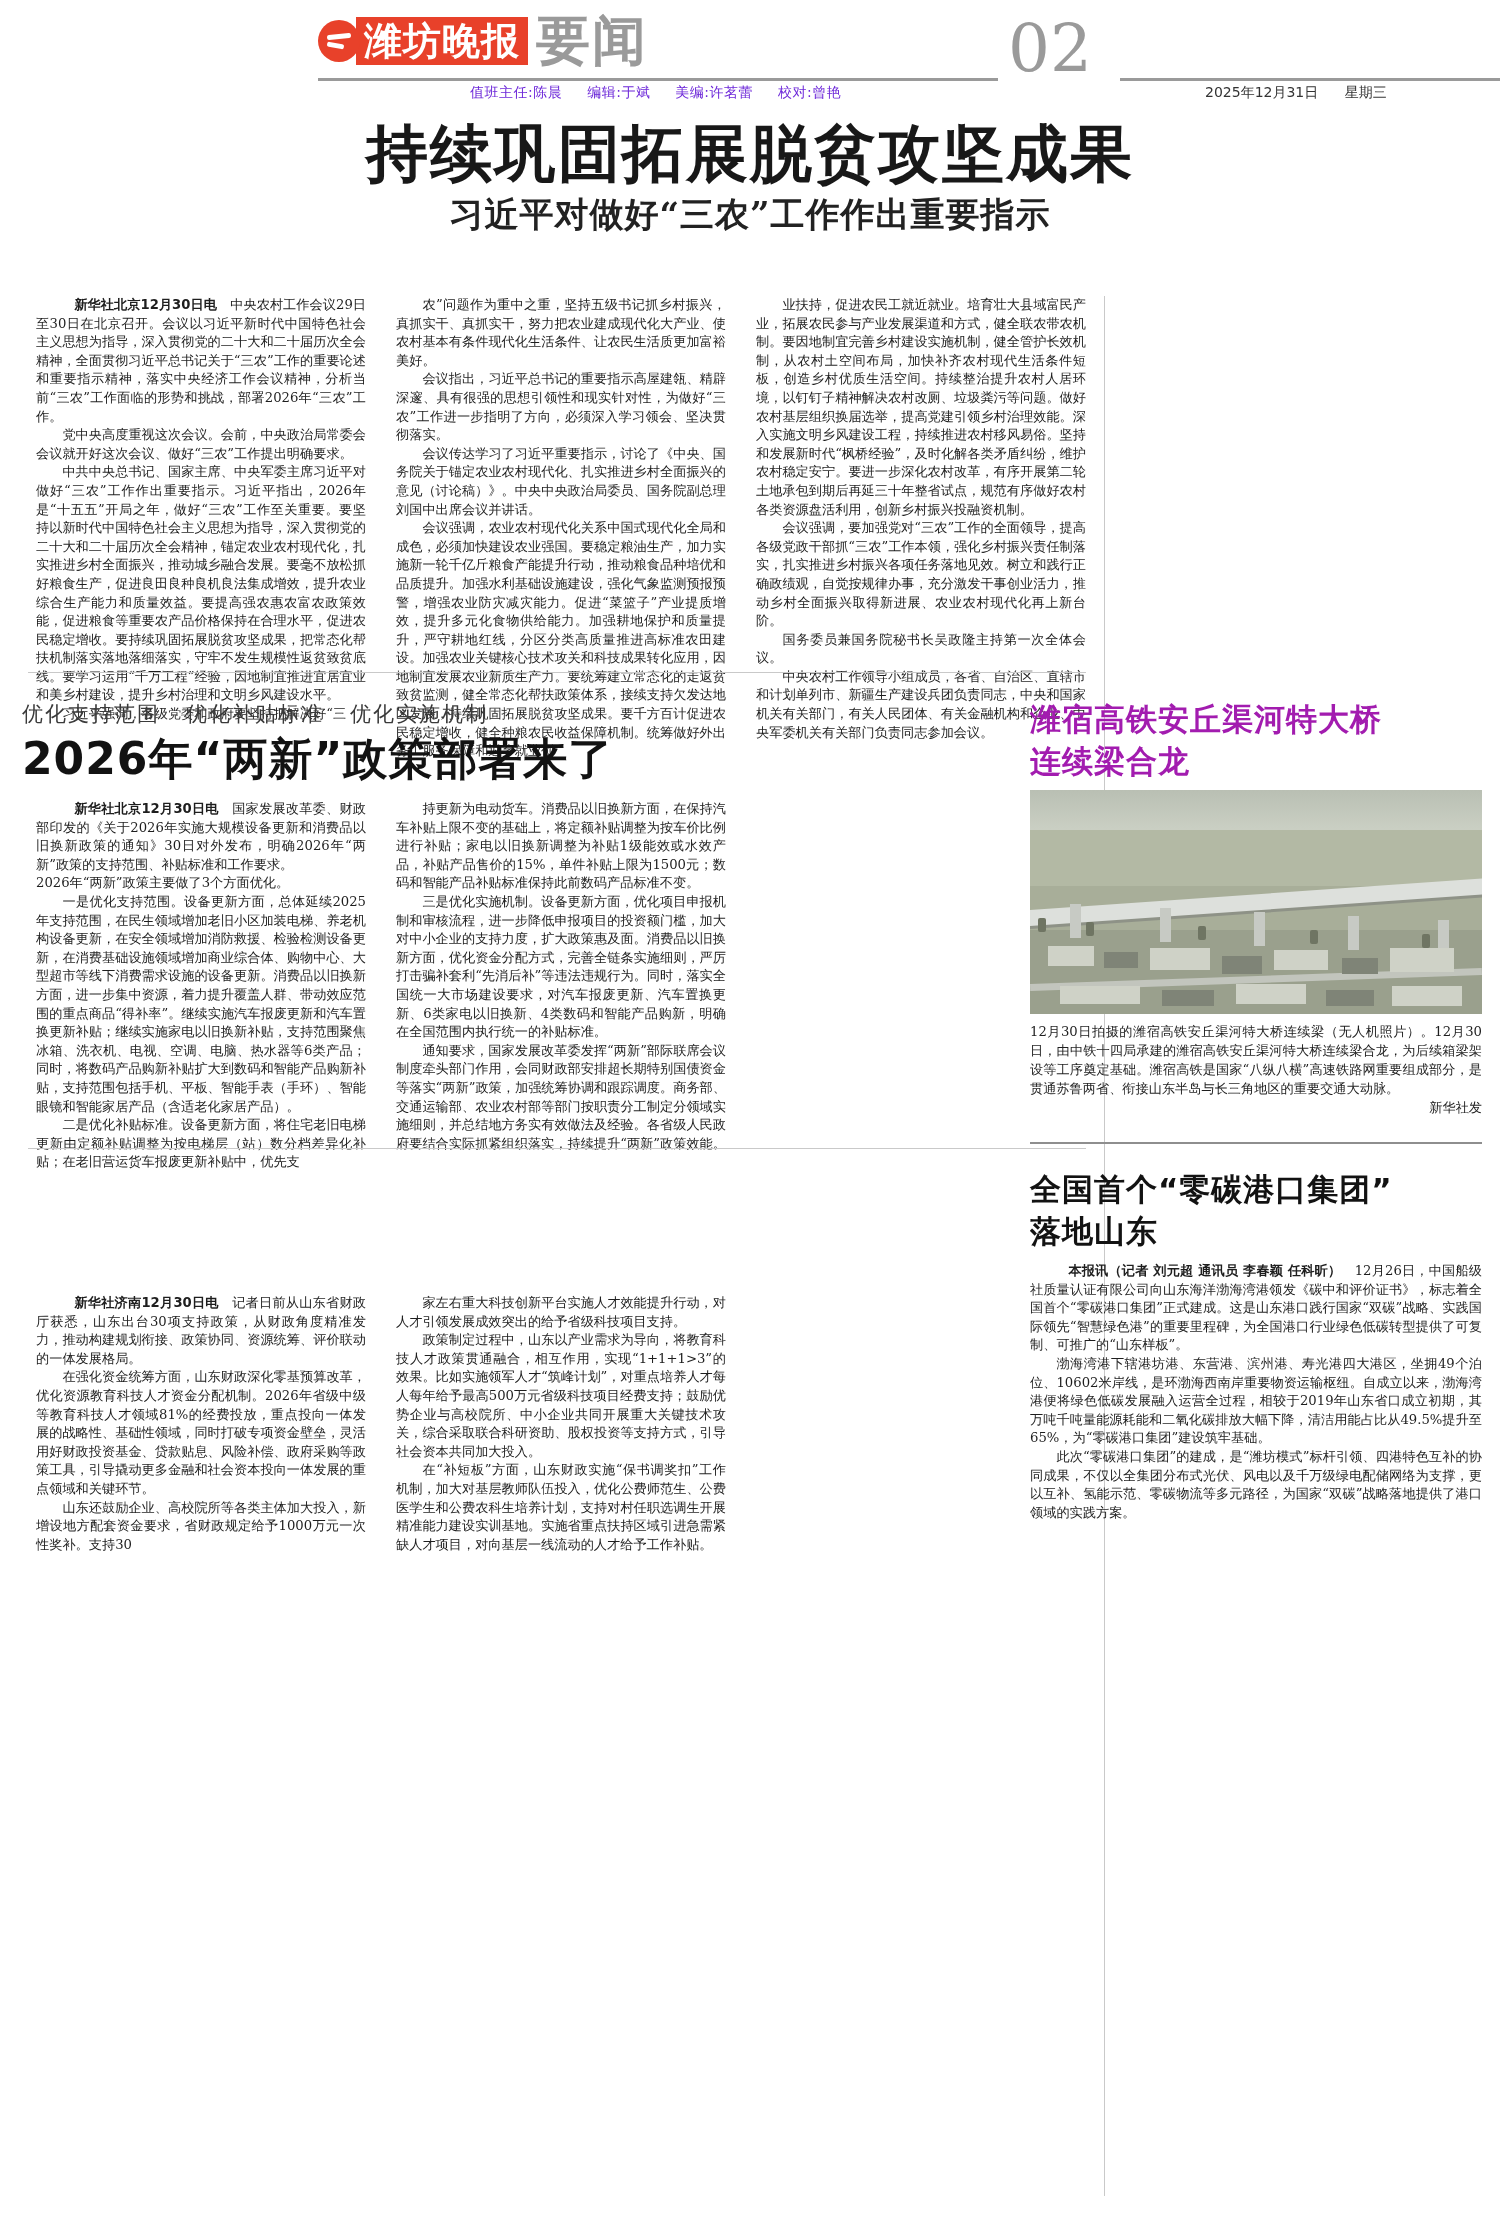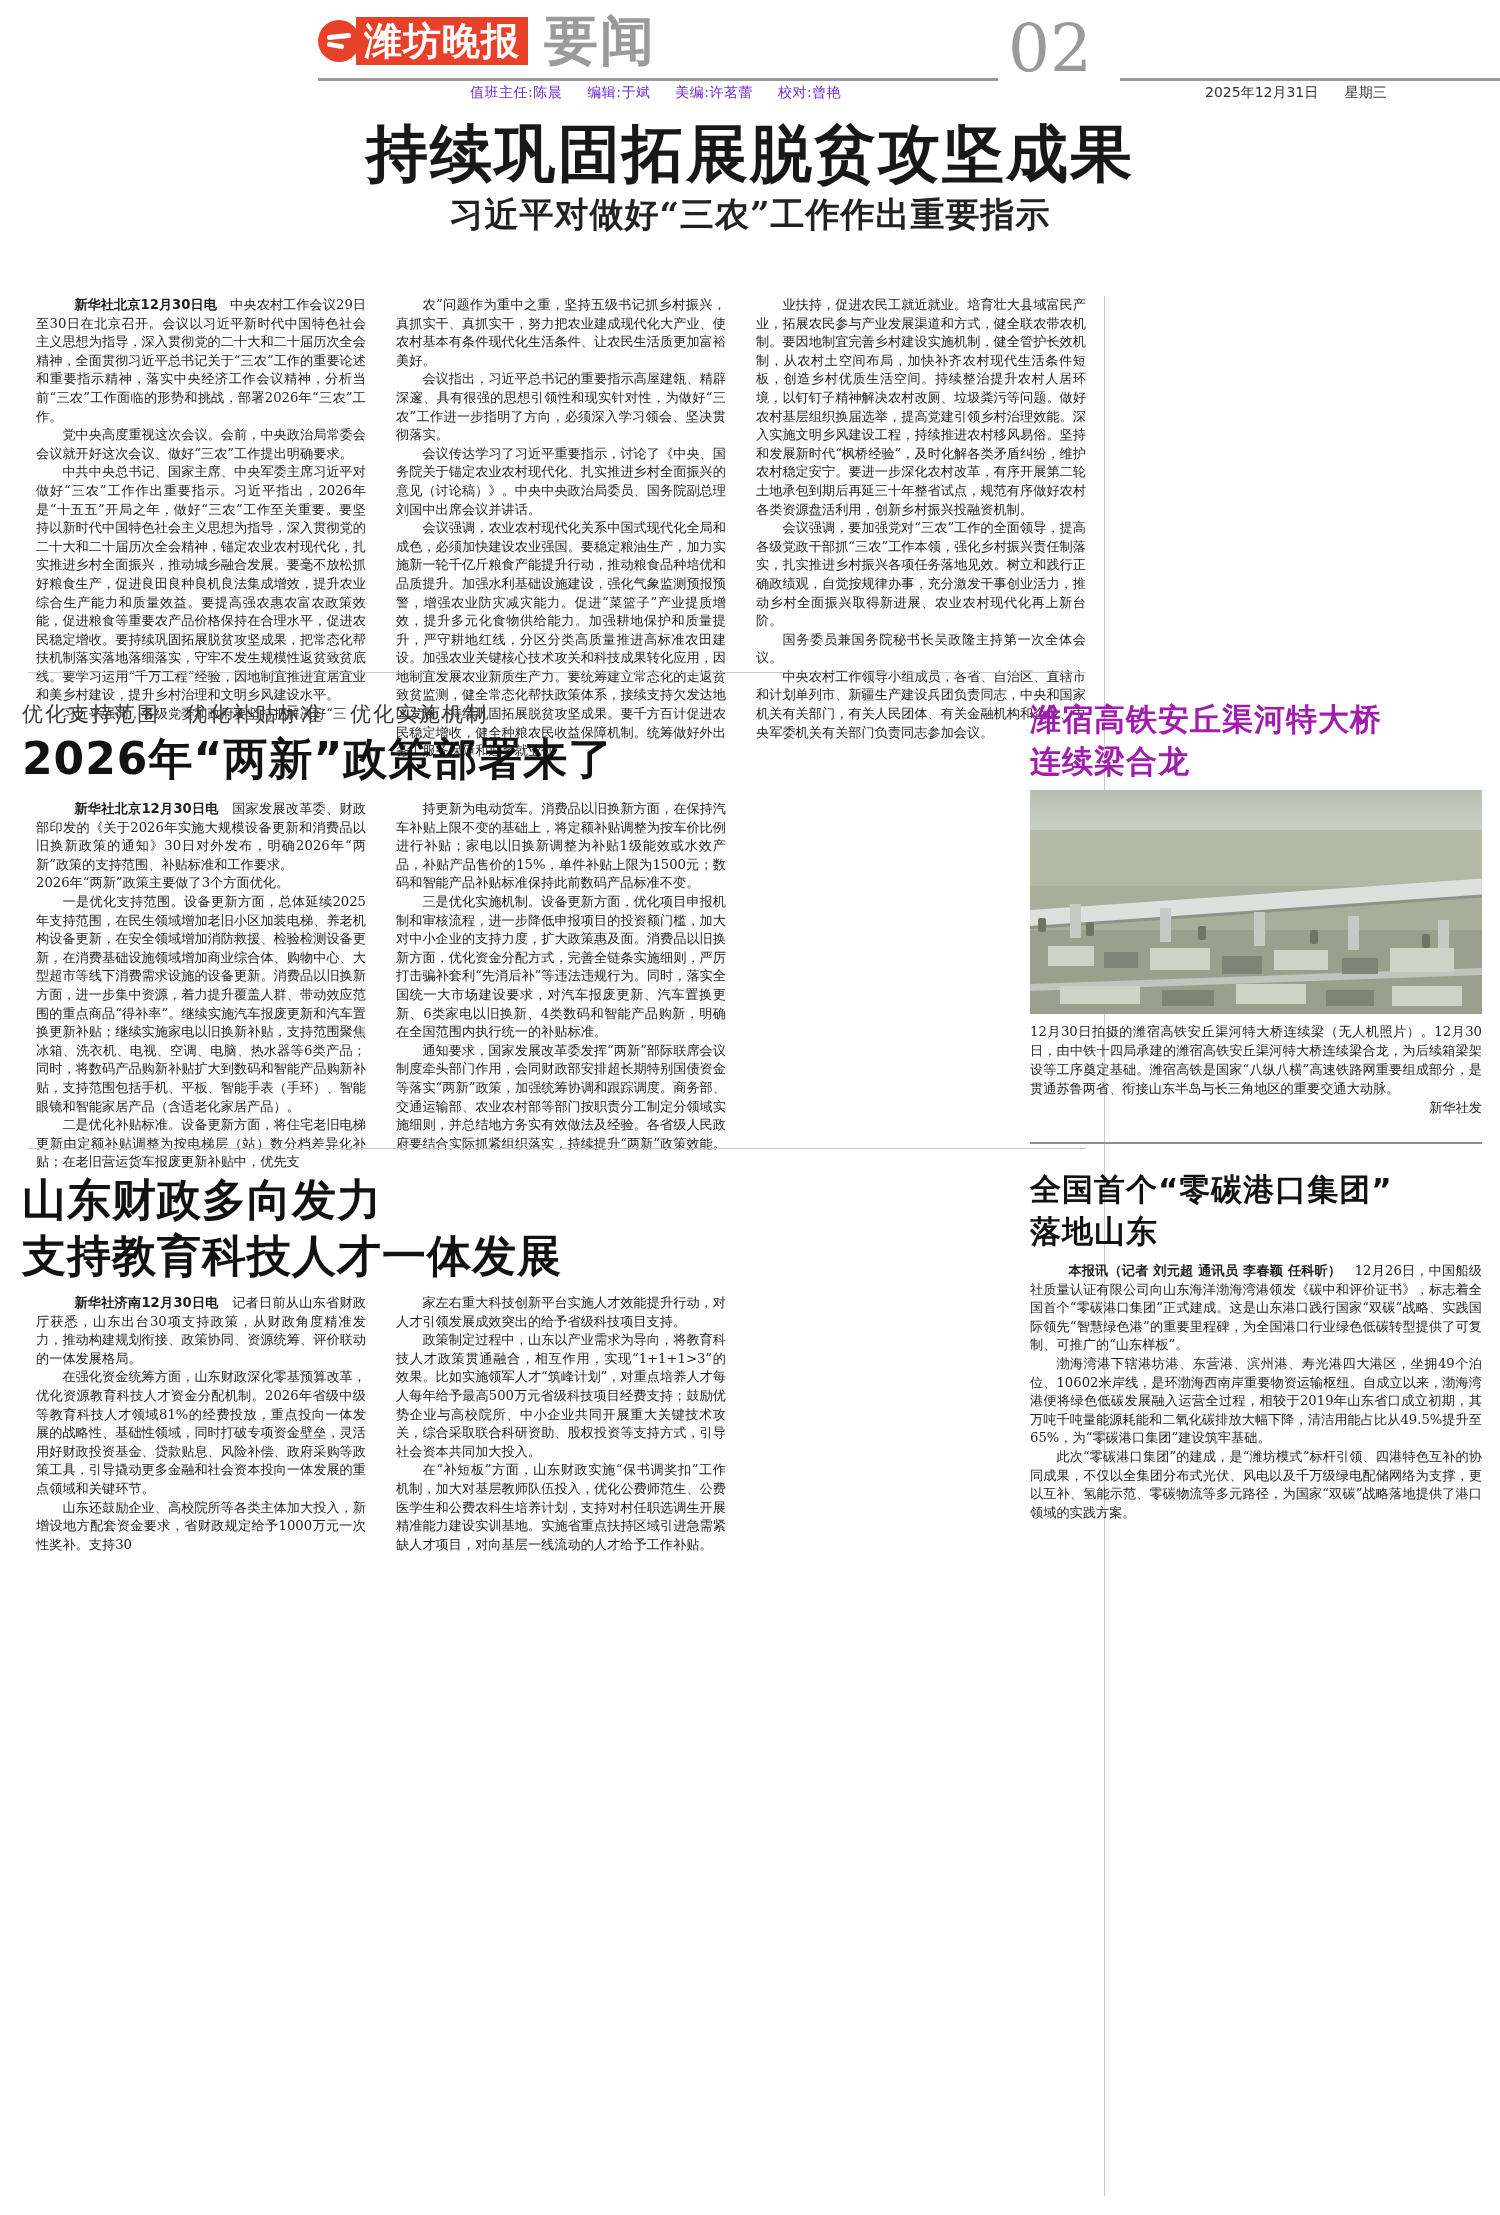--- a/index.html
+++ b/index.html
@@ -26,21 +26,21 @@
     content:"";position:absolute;left:9px;top:23px;width:17px;height:5px;
     background:#fff;border-radius:2px;transform:rotate(10deg);
   }
   .mh-name{
     background:#e8412a;color:#fff;font-weight:bold;
     font-size:38px;line-height:44px;padding:2px 8px;margin-left:-4px;
     letter-spacing:1px;font-family:"DejaVu Sans","Liberation Sans",sans-serif;
   }
   .mh-sect{
     color:#9a9a9a;font-weight:bold;font-size:54px;line-height:54px;
-    margin-left:16px;letter-spacing:2px;
+    margin-left:8px;letter-spacing:2px;
   }
   .mh-num{
     position:absolute;left:1008px;top:16px;
     font-size:66px;line-height:66px;color:#9a9a9a;font-weight:normal;
     font-family:"DejaVu Serif","Liberation Serif",serif;
   }
   .mh-rule-l{position:absolute;left:318px;top:78px;width:680px;height:3px;background:#9a9a9a;}
   .mh-rule-r{position:absolute;left:1120px;top:78px;width:380px;height:3px;background:#9a9a9a;}
   .mh-credits{
     position:absolute;left:470px;top:84px;width:560px;
@@ -205,24 +205,20 @@
   </div>
 
   <div class="col" style="left:396px;top:800px;width:330px;">
     <p><span>持更新为电动货车。消费品以旧换新方面，在保持汽车补贴上限不变的基础上，将定额补贴调整为按车价比例进行补贴；家电以旧换新调整为补贴1级能效或水效产品，补贴产品售价的15%，单件补贴上限为1500元；数码和智能产品补贴标准保持此前数码产品标准不变。</span></p>
     <p><span>三是优化实施机制。设备更新方面，优化项目申报机制和审核流程，进一步降低申报项目的投资额门槛，加大对中小企业的支持力度，扩大政策惠及面。消费品以旧换新方面，优化资金分配方式，完善全链条实施细则，严厉打击骗补套利“先消后补”等违法违规行为。同时，落实全国统一大市场建设要求，对汽车报废更新、汽车置换更新、6类家电以旧换新、4类数码和智能产品购新，明确在全国范围内执行统一的补贴标准。</span></p>
     <p><span>通知要求，国家发展改革委发挥“两新”部际联席会议制度牵头部门作用，会同财政部安排超长期特别国债资金等落实“两新”政策，加强统筹协调和跟踪调度。商务部、交通运输部、农业农村部等部门按职责分工制定分领域实施细则，并总结地方务实有效做法及经验。各省级人民政府要结合实际抓紧组织落实，持续提升“两新”政策效能。</span></p>
   </div>
 
   <div class="hrule" style="left:28px;top:1148px;width:1058px;"></div>
 
-  <div class="s3-head">
-    <div>山东财政多向发力</div>
-    <div>支持教育科技人才一体发展</div>
-  </div>
 
   <div class="col" style="left:36px;top:1294px;width:330px;">
     <p><span class="dateline">新华社济南12月30日电</span><span>记者日前从山东省财政厅获悉，山东出台30项支持政策，从财政角度精准发力，推动构建规划衔接、政策协同、资源统筹、评价联动的一体发展格局。</span></p>
     <p><span>在强化资金统筹方面，山东财政深化零基预算改革，优化资源教育科技人才资金分配机制。2026年省级中级等教育科技人才领域81%的经费投放，重点投向一体发展的战略性、基础性领域，同时打破专项资金壁垒，灵活用好财政投资基金、贷款贴息、风险补偿、政府采购等政策工具，引导撬动更多金融和社会资本投向一体发展的重点领域和关键环节。</span></p>
     <p><span>山东还鼓励企业、高校院所等各类主体加大投入，新增设地方配套资金要求，省财政规定给予1000万元一次性奖补。支持30</span></p>
   </div>
 
   <div class="col" style="left:396px;top:1294px;width:330px;">
     <p><span>家左右重大科技创新平台实施人才效能提升行动，对人才引领发展成效突出的给予省级科技项目支持。</span></p>
     <p><span>政策制定过程中，山东以产业需求为导向，将教育科技人才政策贯通融合，相互作用，实现“1+1+1&gt;3”的效果。比如实施领军人才“筑峰计划”，对重点培养人才每人每年给予最高500万元省级科技项目经费支持；鼓励优势企业与高校院所、中小企业共同开展重大关键技术攻关，综合采取联合科研资助、股权投资等支持方式，引导社会资本共同加大投入。</span></p>

